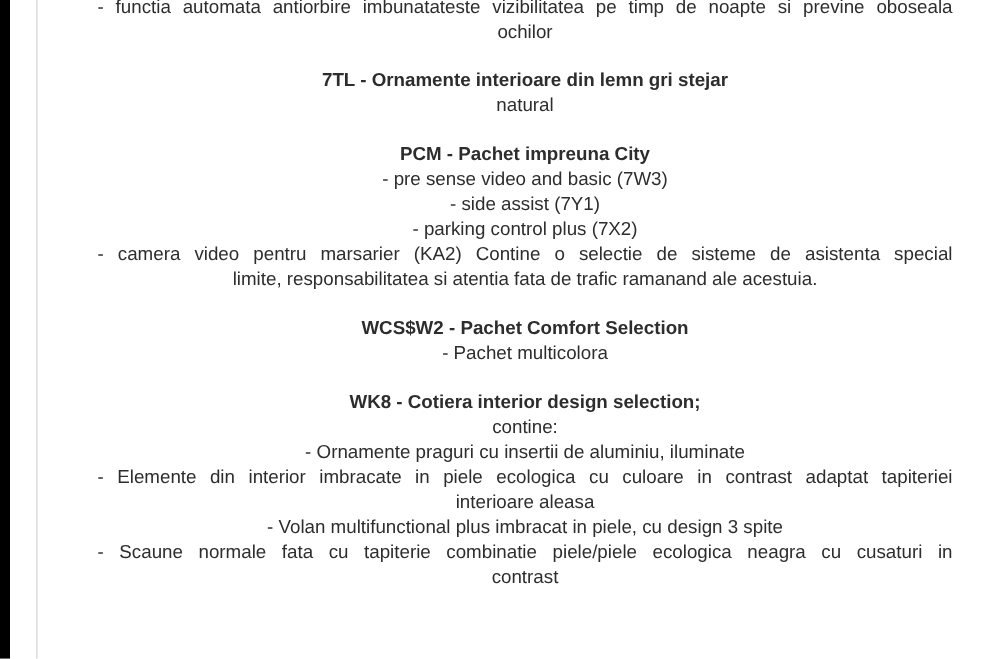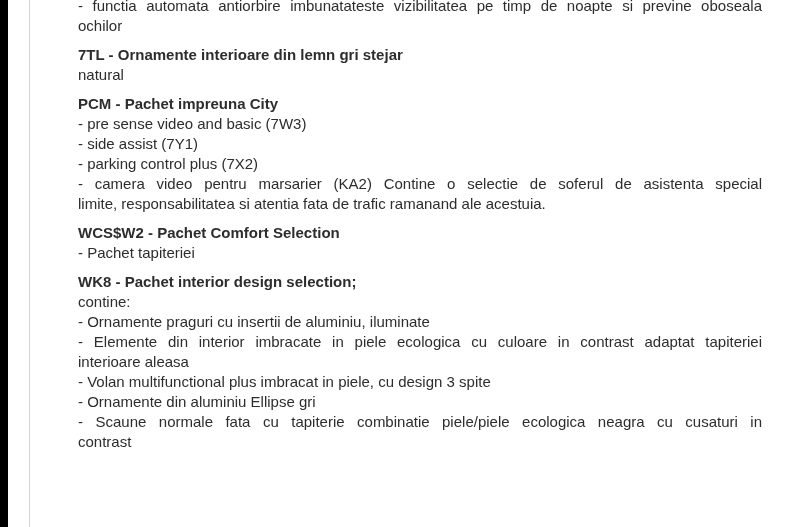--- a/index.html
+++ b/index.html
@@ -21,24 +21,24 @@
     background: #d4d4d4;
   }
   .doc {
     position: absolute; left: 78px; top: 0;
     width: 684px;
     color: #2d2d2d;
     font-size: 15px;
     line-height: 20px;
     filter: blur(0.3px);
   }
-  .section { margin-top: 9px; }
+  .section { margin-top: 19px; }
   .section.first { margin-top: -4px; }
   .heading { font-weight: bold; }
-  .ln { text-align: left; }
+  .ln { text-align: center; }
   .jf { text-align: justify; text-align-last: justify; }
 </style>
 </head>
 <body>
 
 <div class="left-bar"></div>
 <div class="edge-line"></div>
 
 <div class="doc">
 
@@ -50,34 +50,33 @@
   <div class="section">
     <p class="ln heading">7TL - Ornamente interioare din lemn gri stejar</p>
     <p class="ln">natural</p>
   </div>
 
   <div class="section">
     <p class="ln heading">PCM - Pachet impreuna City</p>
     <p class="ln">- pre sense video and basic (7W3)</p>
     <p class="ln">- side assist (7Y1)</p>
     <p class="ln">- parking control plus (7X2)</p>
-    <p class="ln jf">- camera video pentru marsarier (KA2) Contine o selectie de soferul de asistenta special</p>
+    <p class="ln jf">- camera video pentru marsarier (KA2) Contine o selectie de sisteme de asistenta special</p>
     <p class="ln">limite, responsabilitatea si atentia fata de trafic ramanand ale acestuia.</p>
   </div>
 
   <div class="section">
     <p class="ln heading">WCS$W2 - Pachet Comfort Selection</p>
-    <p class="ln">- Pachet tapiteriei</p>
+    <p class="ln">- Pachet multicolora</p>
   </div>
 
   <div class="section">
-    <p class="ln heading">WK8 - Pachet interior design selection;</p>
+    <p class="ln heading">WK8 - Cotiera interior design selection;</p>
     <p class="ln">contine:</p>
     <p class="ln">- Ornamente praguri cu insertii de aluminiu, iluminate</p>
     <p class="ln jf">- Elemente din interior imbracate in piele ecologica cu culoare in contrast adaptat tapiteriei</p>
     <p class="ln">interioare aleasa</p>
     <p class="ln">- Volan multifunctional plus imbracat in piele, cu design 3 spite</p>
-    <p class="ln">- Ornamente din aluminiu Ellipse gri</p>
     <p class="ln jf">- Scaune normale fata cu tapiterie combinatie piele/piele ecologica neagra cu cusaturi in</p>
     <p class="ln">contrast</p>
   </div>
 
 </div>
 
 </body></html>

